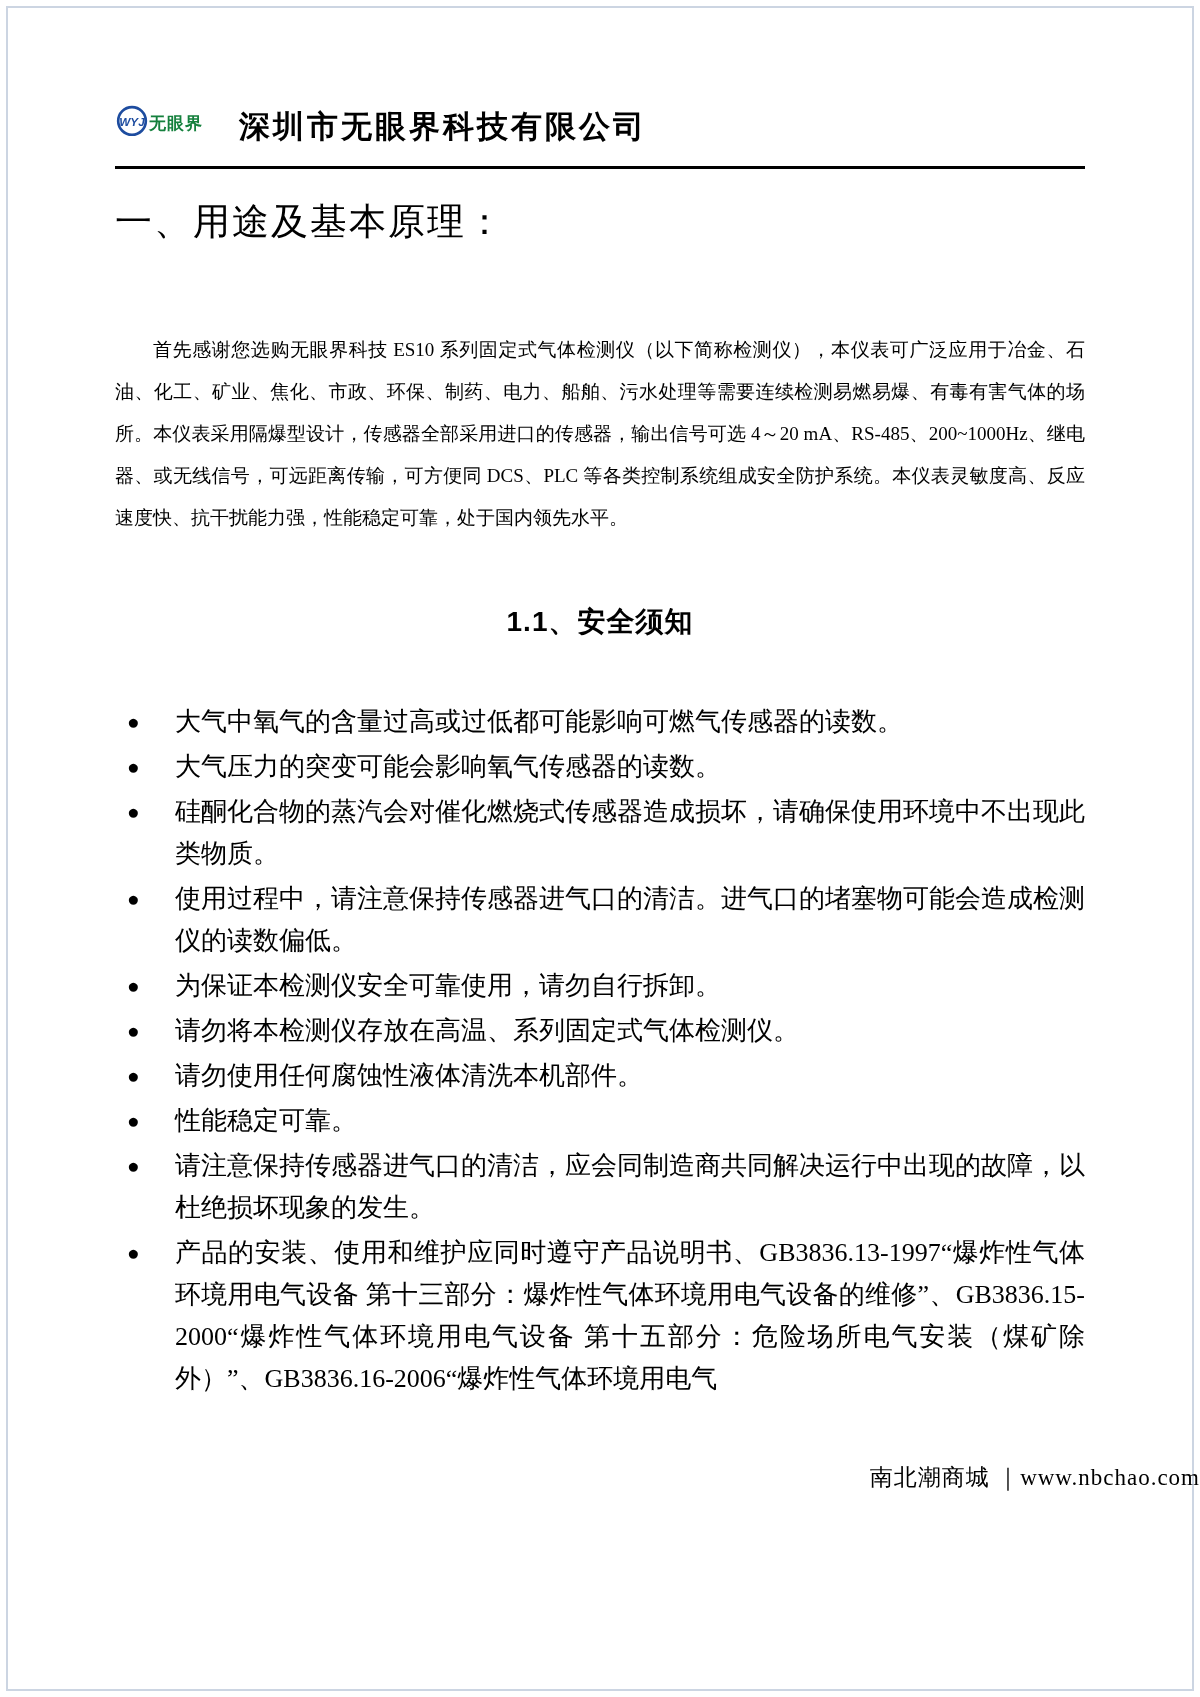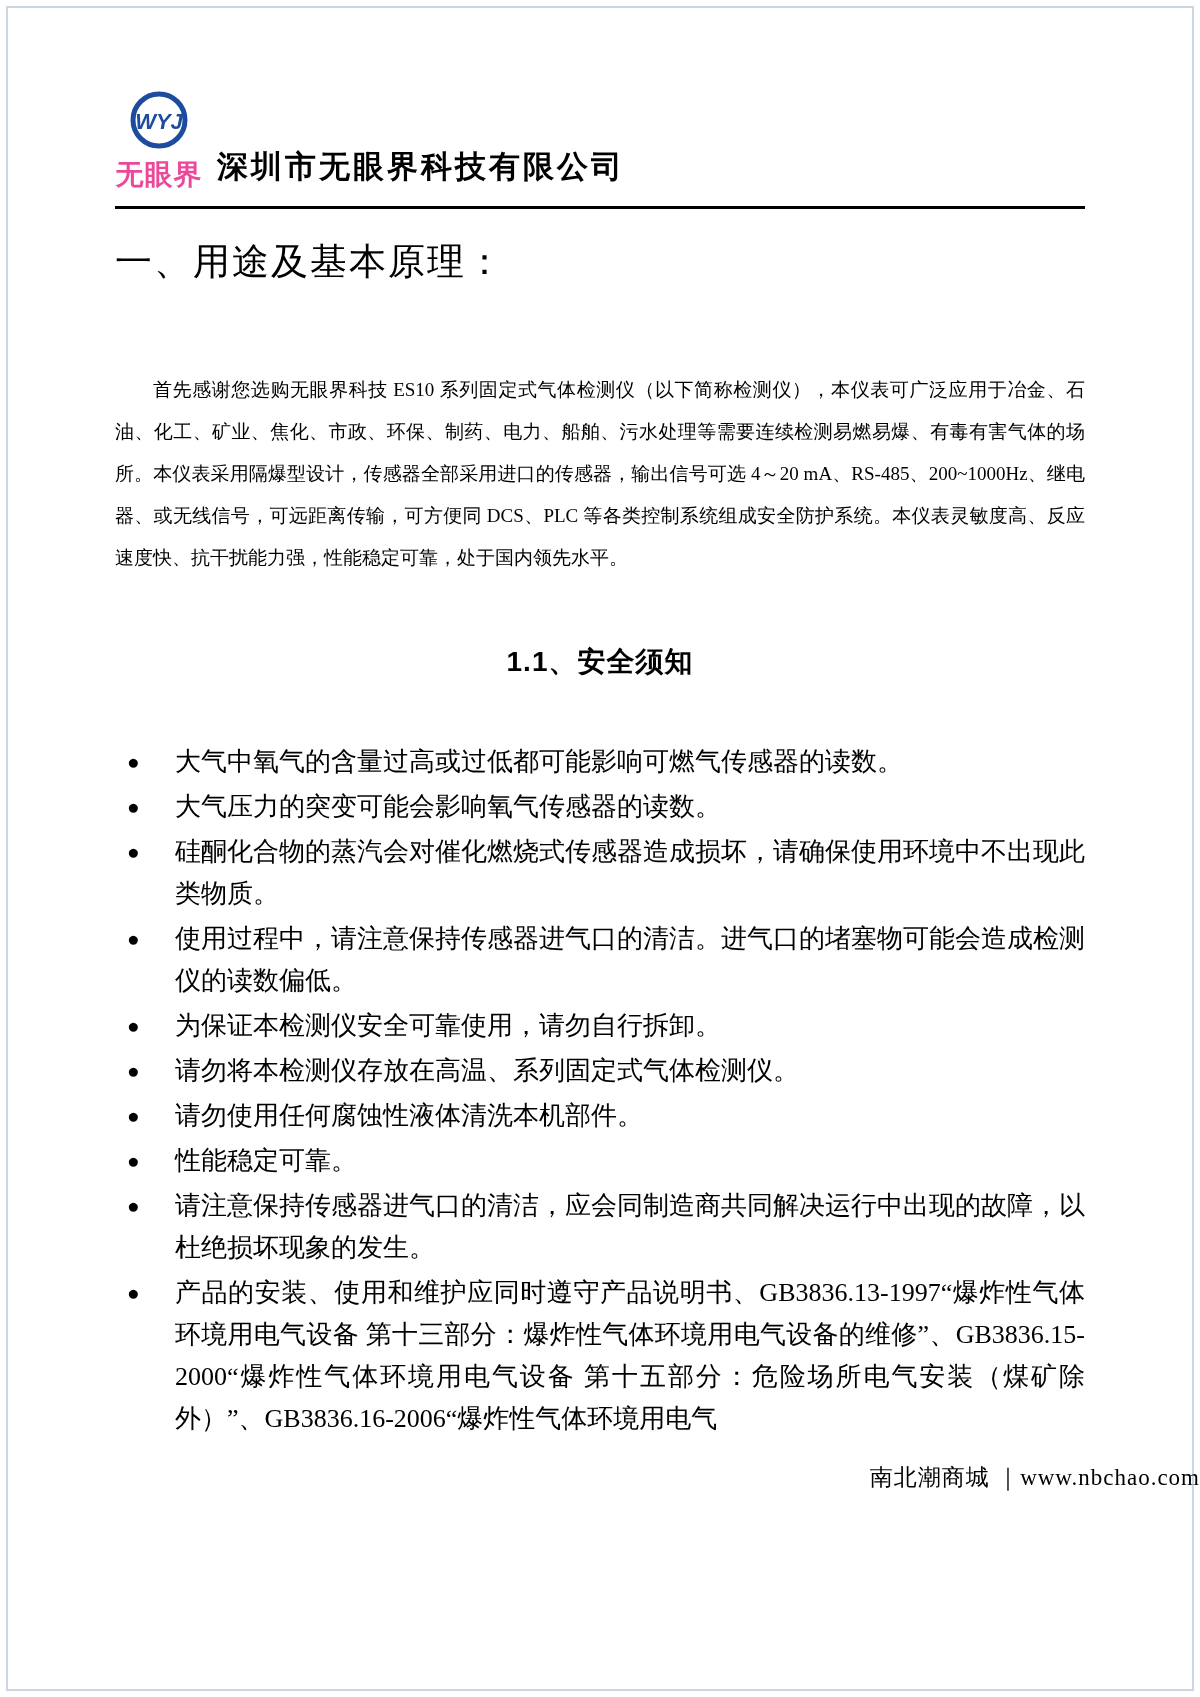--- a/index.html
+++ b/index.html
@@ -12,30 +12,30 @@
     overflow: hidden;
   }
   .page-border {
     position: absolute; top: 6px; left: 6px; right: 6px; bottom: 6px;
     border: 2px solid #ccd5e2;
     pointer-events: none;
   }
   .content { position: absolute; left: 115px; width: 970px; top: 0; }
 
   .header { display: flex; align-items: flex-end; margin-top: 90px; }
-  .logo { display: flex; flex-direction: column; align-items: center; width: 88px; }
+  .logo { display: flex; flex-direction: row; align-items: center; width: 88px; }
   .logo-label {
     font-family: "Liberation Sans", sans-serif;
-    font-weight: bold; color: #ec4899;
-    font-size: 28px; letter-spacing: 1px; margin-top: 2px; white-space: nowrap;
+    font-weight: bold; color: #15803d;
+    font-size: 17px; letter-spacing: 1px; margin-top: 2px; white-space: nowrap;
   }
   .company-name {
     font-family: "Liberation Sans", sans-serif;
     font-weight: bold; font-size: 31px; letter-spacing: 3px;
-    margin-left: 14px; padding-bottom: 6px; white-space: nowrap;
+    margin-left: 36px; padding-bottom: 6px; white-space: nowrap;
   }
   .divider { border-bottom: 3px solid #000000; margin-top: 12px; }
 
   .main-heading {
     font-family: "Liberation Sans", sans-serif;
     font-weight: normal; font-size: 37px; letter-spacing: 2px;
     margin-top: 28px;
   }
 
   .intro {

